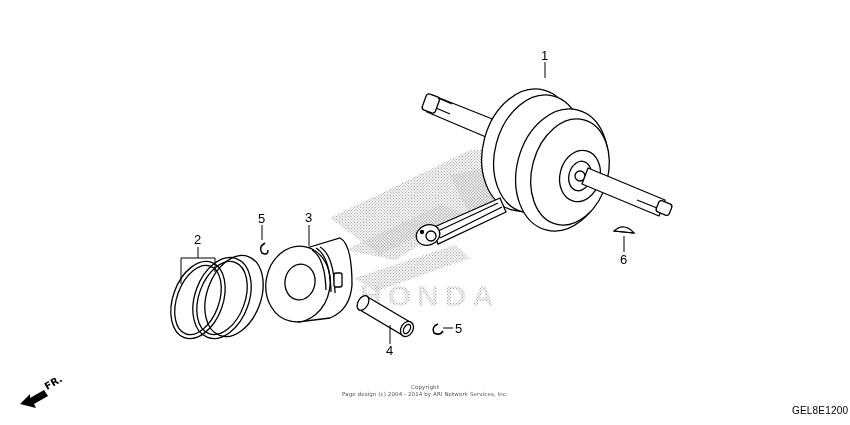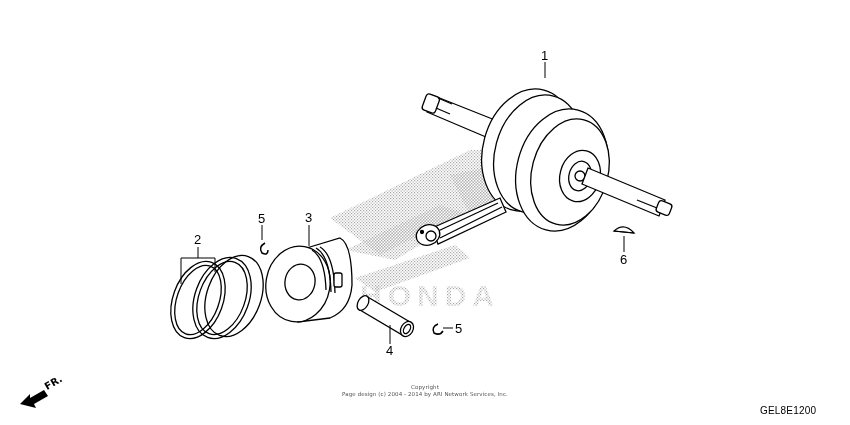--- a/index.html
+++ b/index.html
@@ -4,21 +4,21 @@
 <style>
   html, body { margin: 0; padding: 0; background: #ffffff; }
   body { width: 850px; height: 425px; position: relative; overflow: hidden;
          font-family: "Liberation Sans", sans-serif; }
   #diagram { position: absolute; left: 0; top: 0; width: 850px; height: 425px; }
   .callout { position: absolute; font-family: "Liberation Sans", sans-serif;
              font-size: 13px; color: #000; line-height: 1; cursor: pointer; }
   .copyright { position: absolute; left: 300px; top: 384px; width: 250px;
                text-align: center; font-size: 5.5px; line-height: 7px; color: #555;
                font-family: "DejaVu Sans", sans-serif; letter-spacing: 0.1px; }
-  .code { position: absolute; left: 760px; top: 405px; font-size: 10px;
+  .code { position: absolute; left: 792px; top: 405px; font-size: 10px;
           color: #000; font-family: "Liberation Sans", sans-serif; letter-spacing: 0.2px; text-align: right; }
   .fr-label { position: absolute; left: 44px; top: 377px; font-size: 10px; font-weight: bold;
               transform: rotate(-30deg); font-family: "DejaVu Sans", sans-serif; color:#000; }
 </style>
 </head>
 <body>
 
 <svg id="diagram" viewBox="0 0 850 425" xmlns="http://www.w3.org/2000/svg">
   <defs>
     <pattern id="dots" width="3" height="3" patternUnits="userSpaceOnUse">

